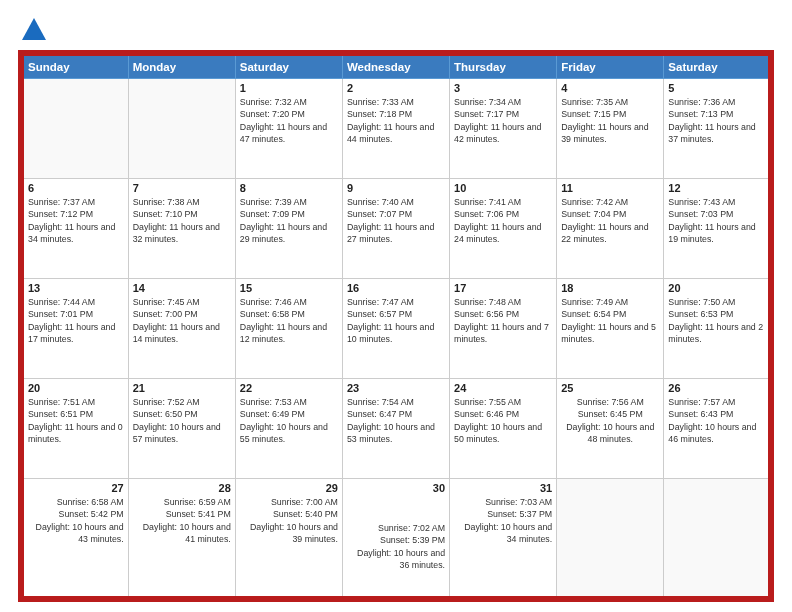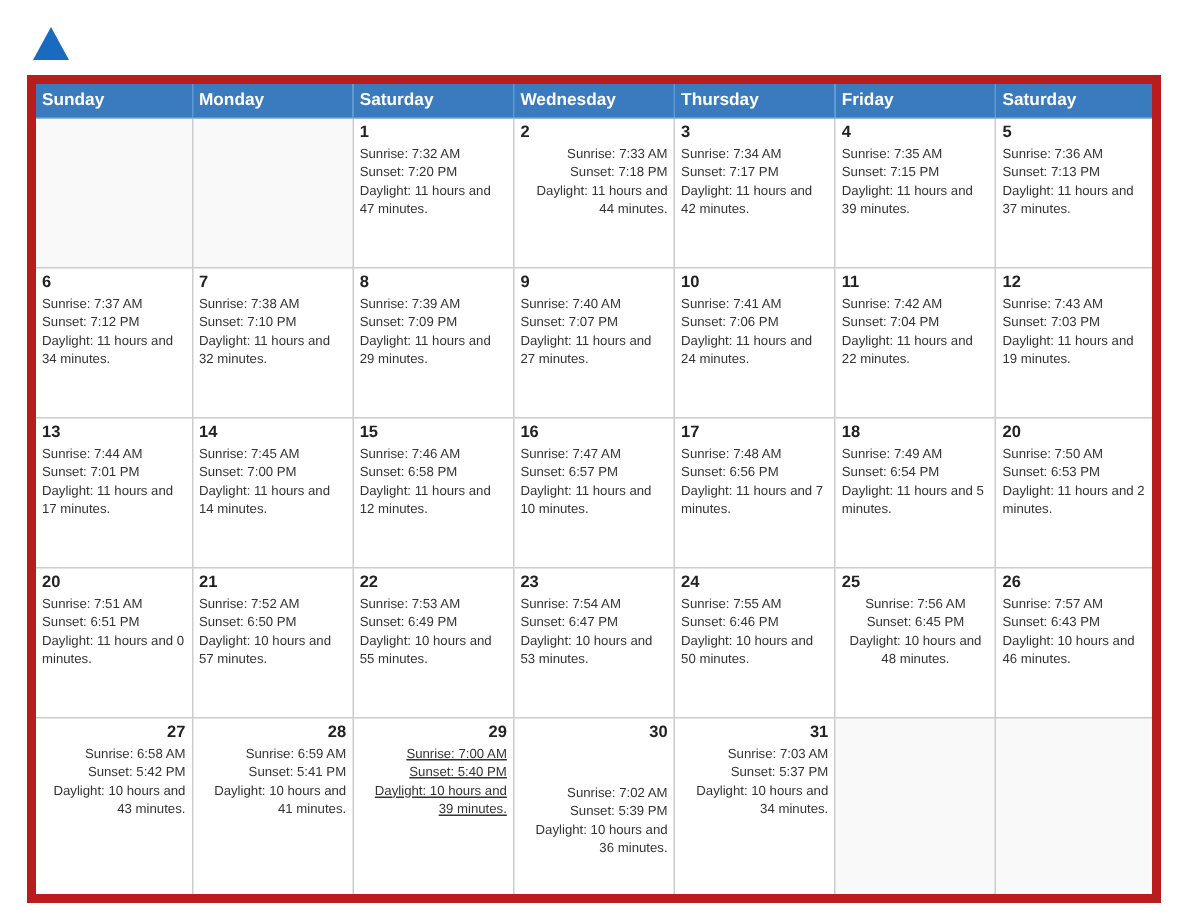--- a/index.html
+++ b/index.html
@@ -139,21 +139,21 @@
           <td class="empty"></td>
           <td class="empty"></td>
           <td>
             <span class="day-number">1</span>
             <div class="day-detail" style="white-space: pre-line;">Sunrise: 7:32 AM
 Sunset: 7:20 PM
 Daylight: 11 hours and 47 minutes.</div>
           </td>
           <td>
             <span class="day-number">2</span>
-            <div class="day-detail" style="white-space: pre-line; text-align: right;">Sunrise: 7:33 AM
+            <div class="day-detail" style="white-space: pre-line;">Sunrise: 7:33 AM
 Sunset: 7:18 PM
 Daylight: 11 hours and 44 minutes.</div>
           </td>
           <td>
             <span class="day-number">3</span>
             <div class="day-detail" style="white-space: pre-line;">Sunrise: 7:34 AM
 Sunset: 7:17 PM
 Daylight: 11 hours and 42 minutes.</div>
           </td>
           <td>
@@ -309,21 +309,21 @@
 Daylight: 10 hours and 43 minutes.</div>
           </td>
           <td>
             <span class="day-number">28</span>
             <div class="day-detail" style="white-space: pre-line;">Sunrise: 6:59 AM
 Sunset: 5:41 PM
 Daylight: 10 hours and 41 minutes.</div>
           </td>
           <td>
             <span class="day-number">29</span>
-            <div class="day-detail" style="white-space: pre-line; text-decoration: underline;">Sunrise: 7:00 AM
+            <div class="day-detail" style="white-space: pre-line;">Sunrise: 7:00 AM
 Sunset: 5:40 PM
 Daylight: 10 hours and 39 minutes.</div>
           </td>
           <td>
             <span class="day-number">30</span>
             <div class="day-detail" style="white-space: pre-line; margin-top: 28px;">Sunrise: 7:02 AM
 Sunset: 5:39 PM
 Daylight: 10 hours and 36 minutes.</div>
           </td>
           <td>

